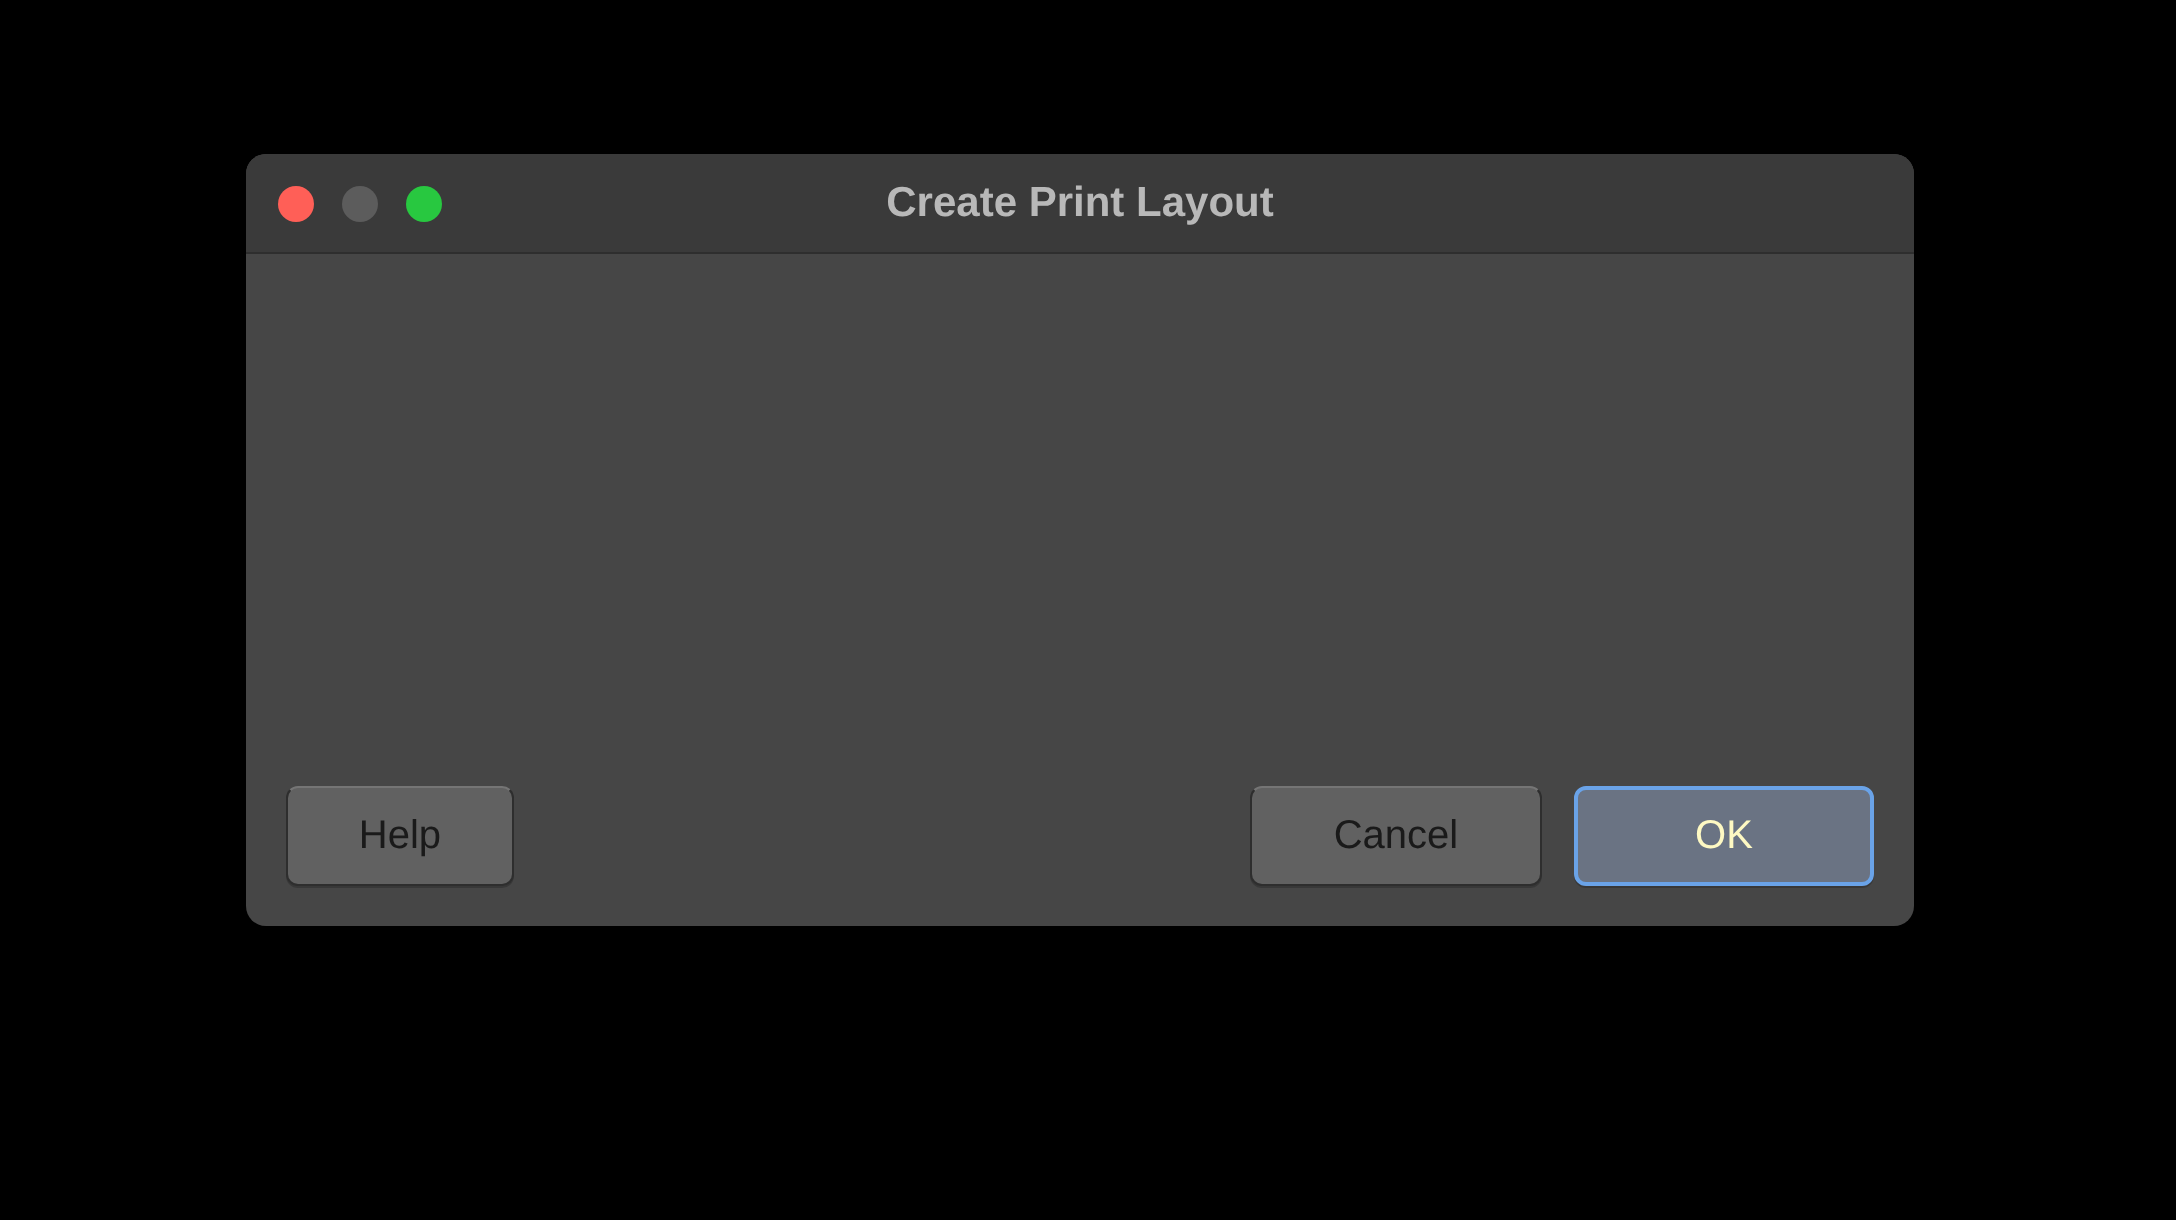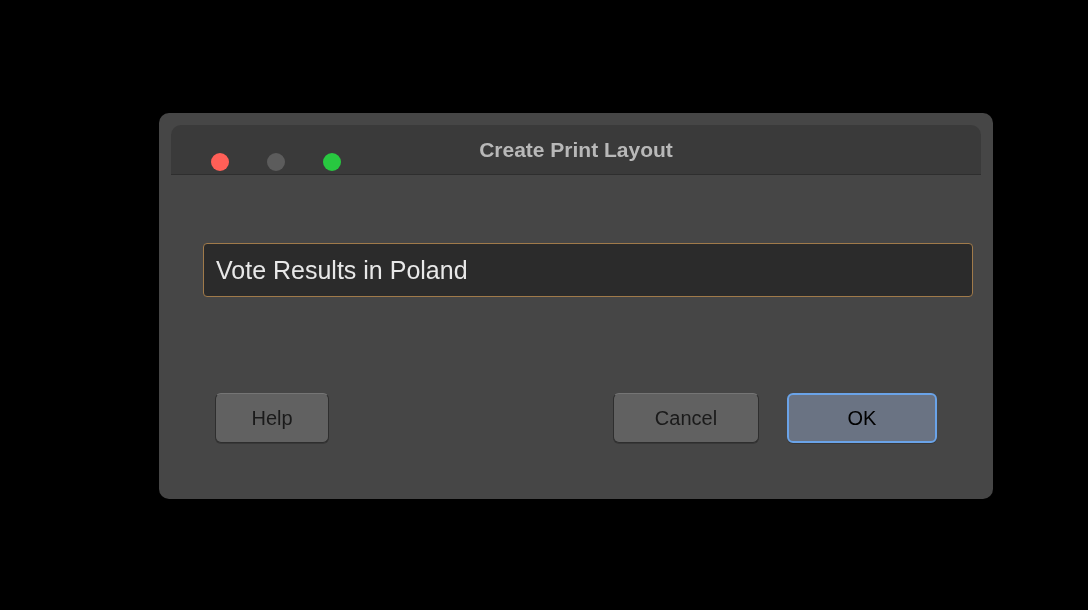--- a/index.html
+++ b/index.html
@@ -1,16 +1,16 @@
 <!DOCTYPE html>
 <html><head>
   <meta charset="utf-8">
   <style>
     * {
-      margin: 12px;
+      margin: 0;
       padding: 0;
       box-sizing: border-box;
     }
     
     body {
       width: 1088px;
       height: 610px;
       background: #000000;
       font-family: -apple-system, BlinkMacSystemFont, "Helvetica Neue", Arial, sans-serif;
       overflow: hidden;
@@ -140,21 +140,21 @@
     
     .btn.cancel {
       width: 146px;
       margin-right: 16px;
     }
     
     .btn.ok {
       width: 150px;
       background: #6a7383;
       border: 2px solid #6aa3e8;
-      color: #000000;
+      color: #fef9c3;
     }
     
     .btn.ok .ok-label {
       letter-spacing: 0px;
     }
   </style>
 </head>
 <body>
 
 <div class="dialog">
@@ -162,21 +162,20 @@
     <div class="traffic-lights">
       <div class="traffic-light close"></div>
       <div class="traffic-light minimize"></div>
       <div class="traffic-light maximize"></div>
     </div>
     <div class="title">Create Print Layout</div>
   </div>
 
   <div class="content">
 
-    <input type="text" class="input-field" value="Vote Results in Poland" style="">
 
     <div class="button-row">
       <button class="btn help">
         <span>Help</span>
       </button>
       <div class="spacer"></div>
       <button class="btn cancel">
         <span>Cancel</span>
       </button>
       <button class="btn ok">

